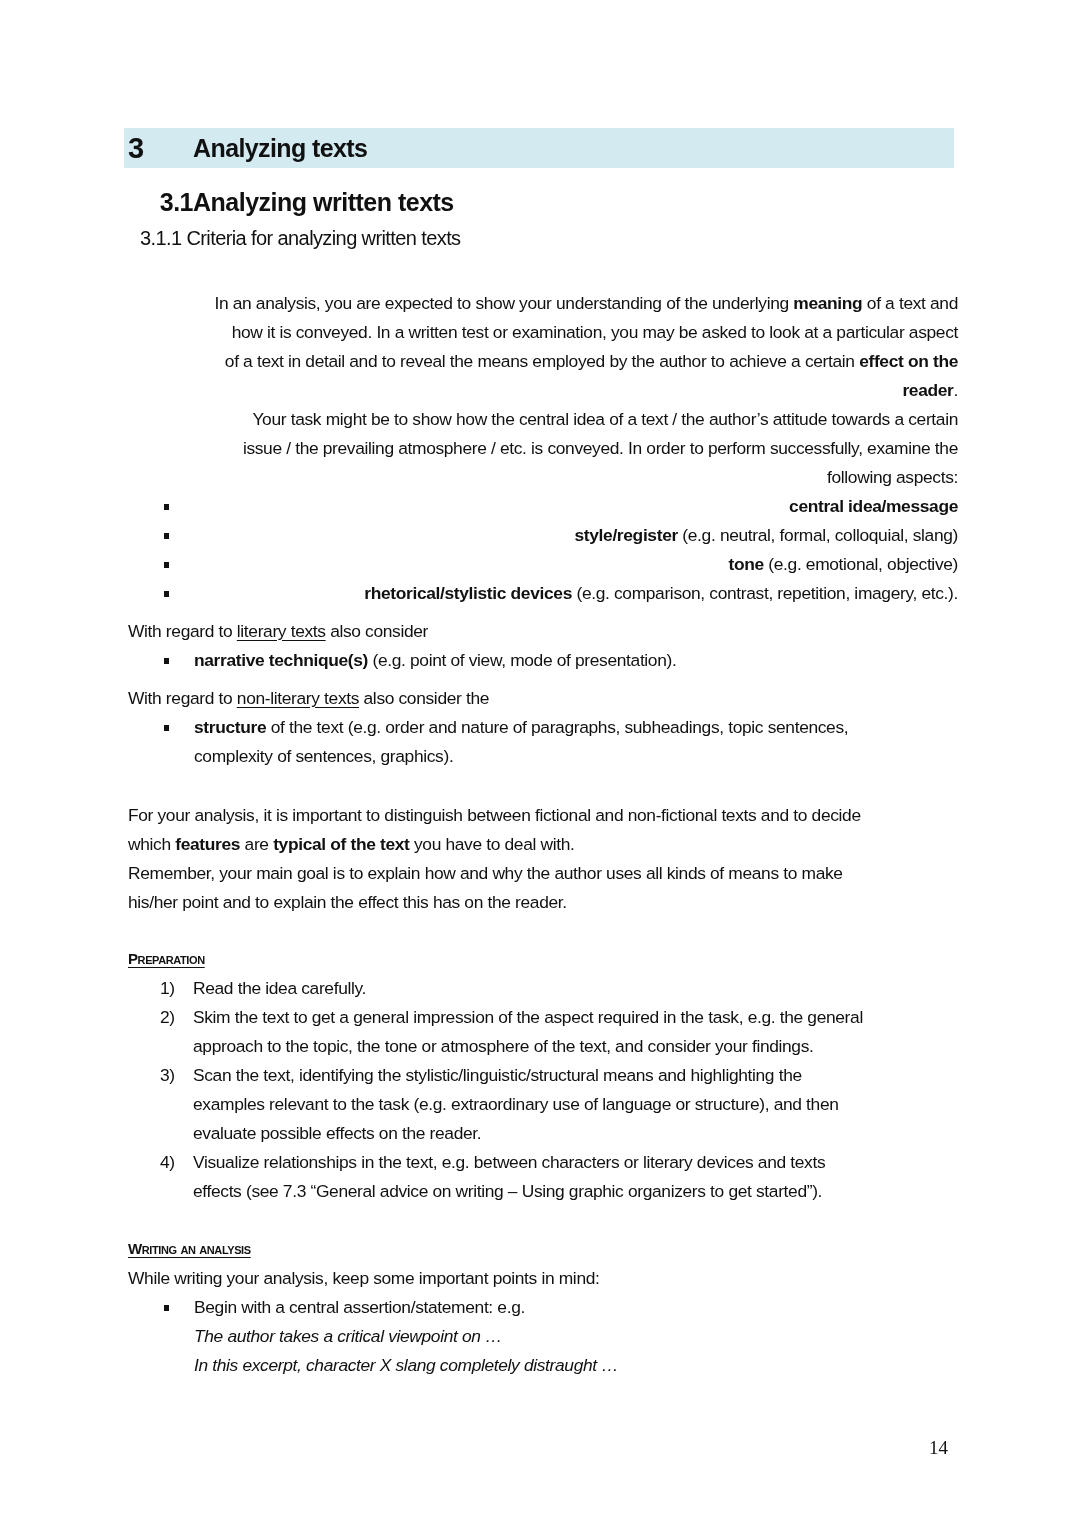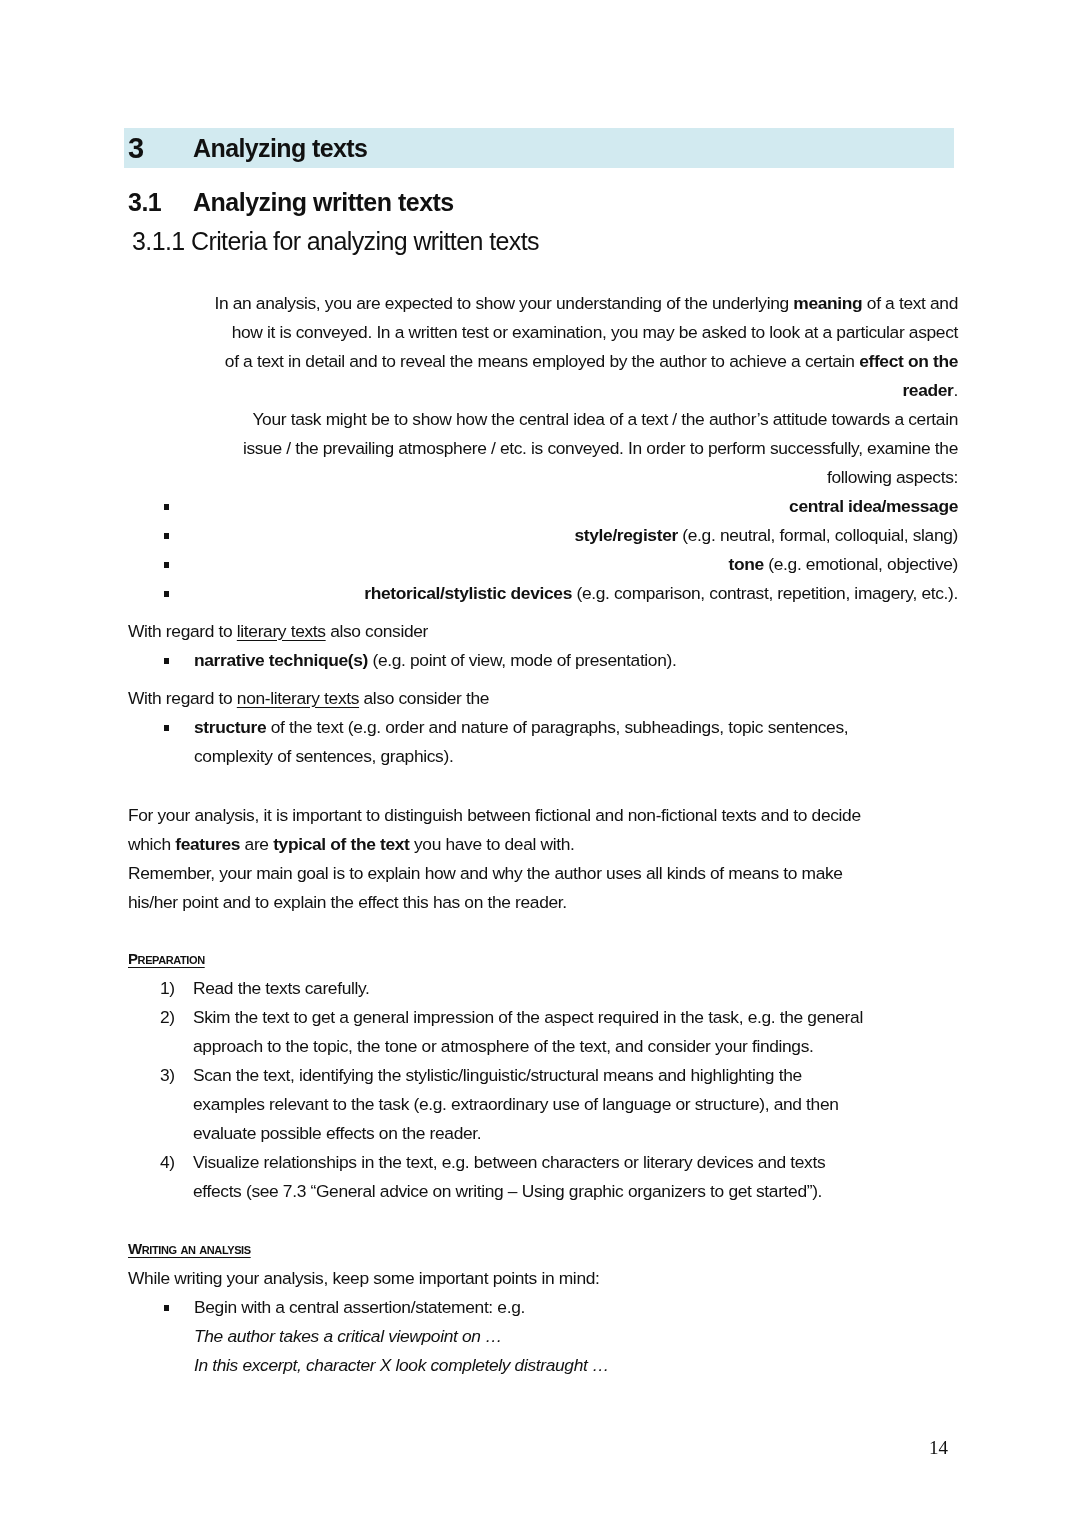--- a/index.html
+++ b/index.html
@@ -28,24 +28,24 @@
     }
     .h1-text {
       position: absolute; left: 69px;
       font-size: 25px; font-weight: bold; letter-spacing: -0.6px;
     }
     .h2 {
       position: absolute; left: 128px; top: 188px;
       font-size: 25px; font-weight: bold; letter-spacing: -0.5px;
       white-space: nowrap;
     }
-    .h2 .num { display: inline-block; width: 65px; }
+    .h2 .num { display: inline-block; width: 65px; text-align: right; }
     .h3 {
-      position: absolute; left: 132px; top: 227px;
-      font-size: 25px; letter-spacing: -0.6px;
+      position: absolute; left: 140px; top: 227px;
+      font-size: 20px; letter-spacing: -0.6px;
       white-space: nowrap;
     }
     .body-text {
       position: absolute; left: 128px;
       width: 830px;
       font-size: 17.4px;
       line-height: 29px;
       letter-spacing: -0.35px;
     }
     .line { white-space: nowrap; height: 29px; }
@@ -120,32 +120,32 @@
 
   <div class="body-text" style="top:801px;">
     <div class="line">For your analysis, it is important to distinguish between fictional and non-fictional texts and to decide</div>
     <div class="line"><span>which </span><b>features</b><span> are </span><b>typical of the text</b><span> you have to deal with.</span></div>
     <div class="line">Remember, your main goal is to explain how and why the author uses all kinds of means to make</div>
     <div class="line">his/her point and to explain the effect this has on the reader.</div>
   </div>
 
   <div class="smallcaps-head" style="top:950px;">Preparation</div>
   <div class="body-text" style="top:974px;">
-    <div class="num-row"><span class="n">1)</span><span>Read the texts carefully.</span></div>
+    <div class="num-row"><span class="n">1)</span><span>Read the idea carefully.</span></div>
     <div class="num-row"><span class="n">2)</span><span>Skim the text to get a general impression of the aspect required in the task, e.g. the general</span></div>
     <div class="num-row"><span>approach to the topic, the tone or atmosphere of the text, and consider your findings.</span></div>
     <div class="num-row"><span class="n">3)</span><span>Scan the text, identifying the stylistic/linguistic/structural means and highlighting the</span></div>
     <div class="num-row"><span>examples relevant to the task (e.g. extraordinary use of language or structure), and then</span></div>
     <div class="num-row"><span>evaluate possible effects on the reader.</span></div>
     <div class="num-row"><span class="n">4)</span><span>Visualize relationships in the text, e.g. between characters or literary devices and texts</span></div>
     <div class="num-row"><span>effects (see 7.3 “General advice on writing – Using graphic organizers to get started”).</span></div>
   </div>
 
   <div class="smallcaps-head" style="top:1240px;">Writing an analysis</div>
   <div class="body-text" style="top:1264px;">
     <div class="line">While writing your analysis, keep some important points in mind:</div>
     <div class="bullet-row"><span class="sq"></span><span>Begin with a central assertion/statement: e.g.</span></div>
     <div class="bullet-cont italic">The author takes a critical viewpoint on …</div>
-    <div class="bullet-cont italic">In this excerpt, character X look completely distraught …</div>
+    <div class="bullet-cont italic">In this excerpt, character X slang completely distraught …</div>
   </div>
 
   <div class="page-num">14</div>
 </div>
 
 </body></html>

